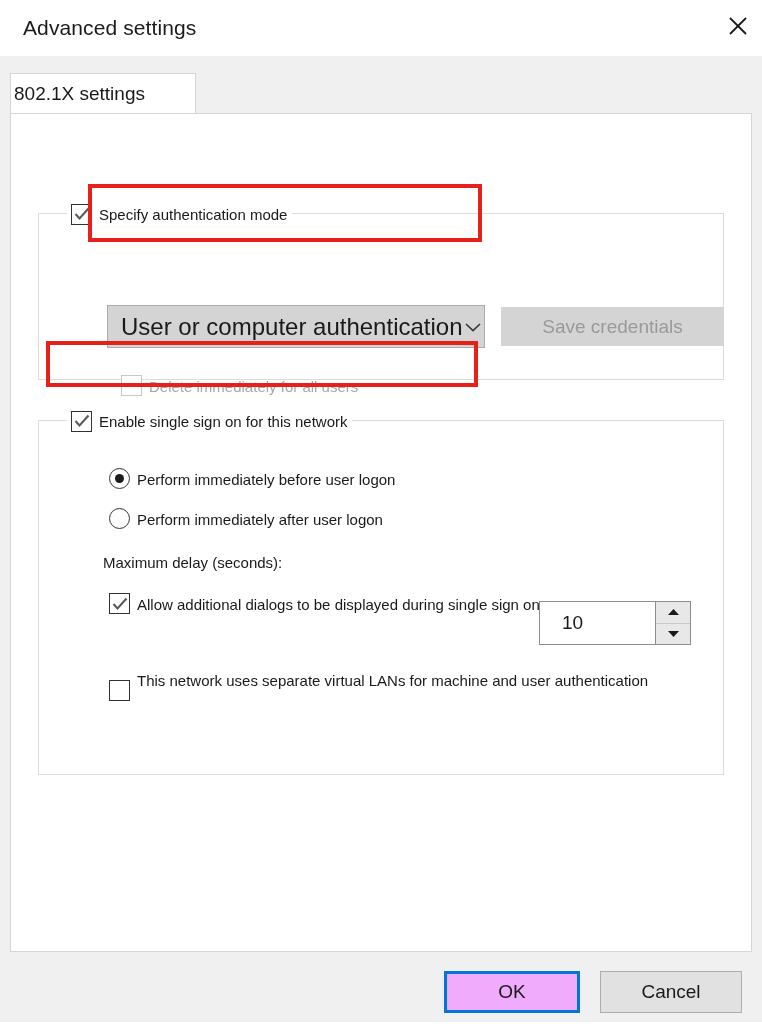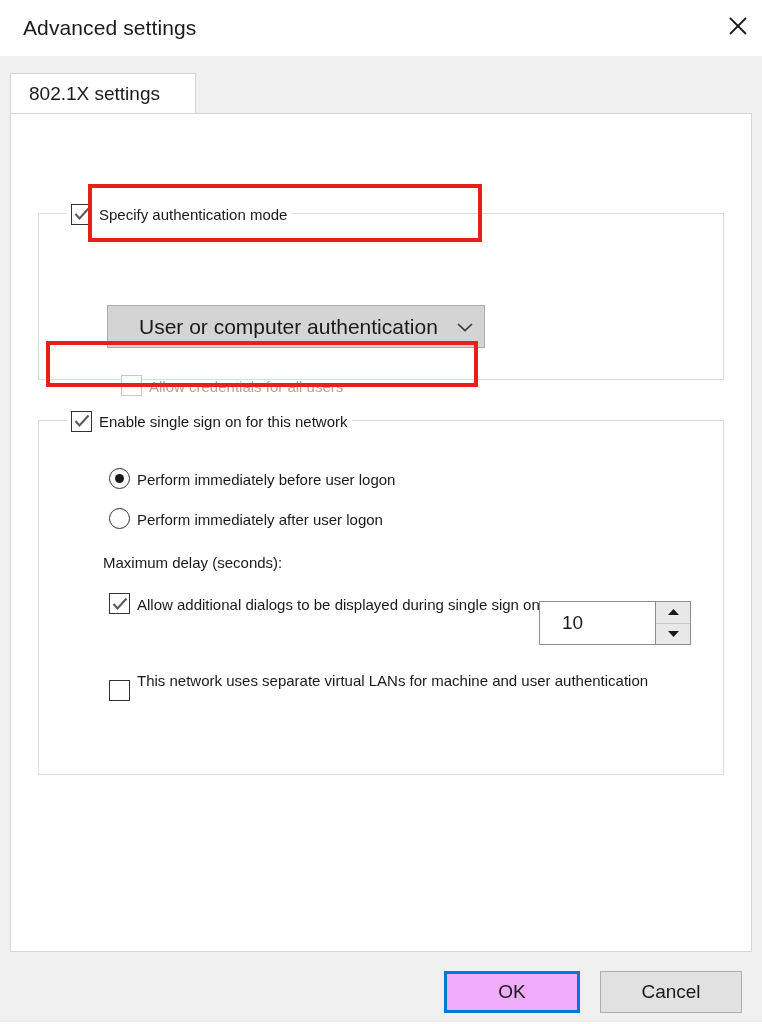--- a/index.html
+++ b/index.html
@@ -64,21 +64,21 @@
     height: 41px;
     background: #ffffff;
     border: 1px solid #d6d6d6;
     border-bottom: none;
     box-sizing: border-box;
     display: flex;
     align-items: center;
     cursor: default;
   }
   .tab-label {
-    padding-left: 18px;
+    padding-left: 3px;
     font-size: 19px;
     color: #1a1a1a;
     white-space: nowrap;
   }
   .tabpanel {
     position: absolute;
     left: 10px;
     top: 57px;
     width: 742px;
     height: 839px;
@@ -167,22 +167,22 @@
     width: 378px;
     height: 43px;
     background: #d4d4d4;
     border: 1px solid #acacac;
     box-sizing: border-box;
     display: flex;
     align-items: center;
     cursor: default;
   }
   .combo-text {
-    padding-left: 31px;
-    font-size: 21px;
+    padding-left: 13px;
+    font-size: 24px;
     color: #1a1a1a;
     white-space: nowrap;
     flex: 1 1 auto;
   }
   .combo-arrow {
     width: 38px;
     display: flex;
     align-items: center;
     justify-content: center;
   }
@@ -312,24 +312,25 @@
 
     <div class="combo">
       <span class="combo-text">User or computer authentication</span>
       <span class="combo-arrow">
         <svg width="18" height="12" viewBox="0 0 18 12">
           <polyline points="2,3 9,9.5 16,3" fill="none" stroke="#3a3a3a" stroke-width="1.7"></polyline>
         </svg>
       </span>
     </div>
 
+    <div class="btn-disabled" id="save-credentials">Save credentials</div>
 
     <div class="row" style="left:110px; top:261px;">
       <span class="cb disabled"></span>
-      <span class="ctl-label disabled">Allow credentials for all users</span>
+      <span class="ctl-label disabled">Delete immediately for all users</span>
     </div>
 
     <div class="groupbox" id="group-sso">
       <div class="group-legend">
         <span class="cb">
           <svg width="16" height="14" viewBox="0 0 16 14">
             <polyline points="1.5,7 5.5,11.5 14.5,1.5" fill="none" stroke="#5b5b5b" stroke-width="2.1"></polyline>
           </svg>
         </span>
         <span class="ctl-label">Enable single sign on for this network</span>

